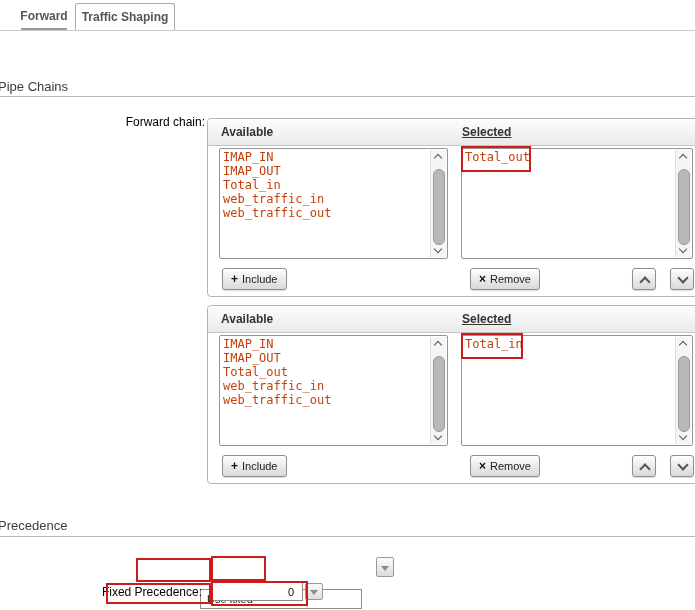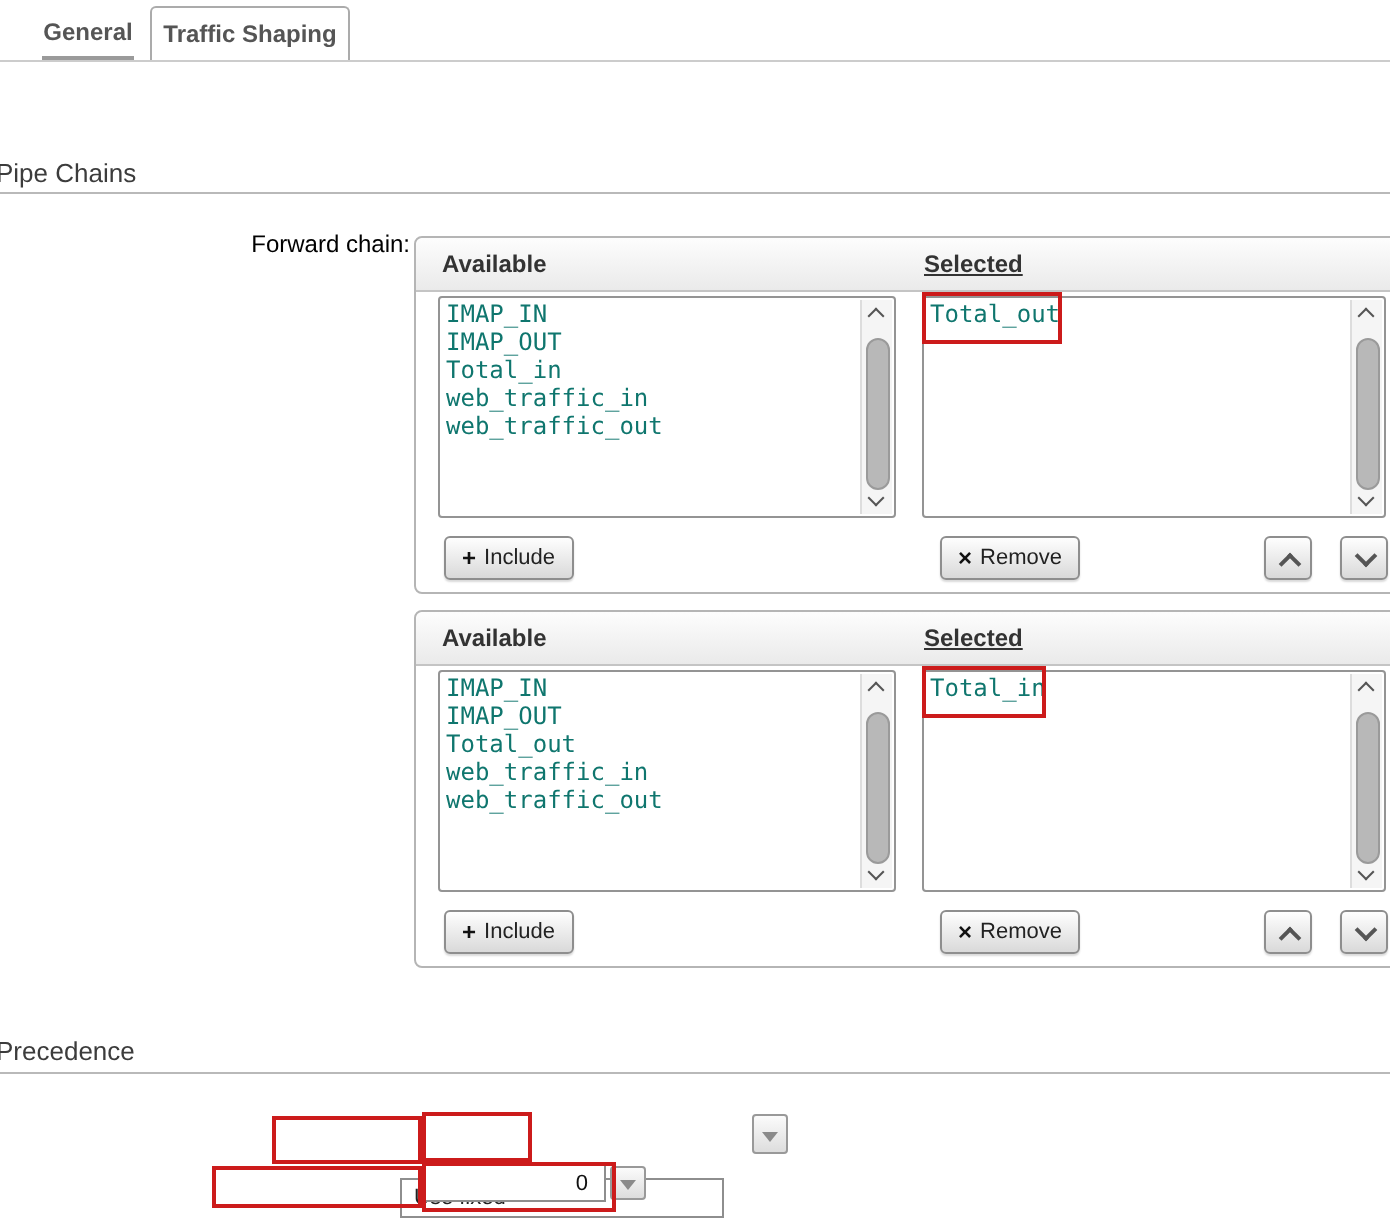--- a/index.html
+++ b/index.html
@@ -27,21 +27,21 @@
   .gb-header{position:absolute;left:0;top:0;right:0;height:26px;
              background:linear-gradient(#fdfdfd,#eaeaea);border-bottom:1px solid #c4c4c4;
              border-radius:4px 4px 0 0;}
   .gb-h-label{position:absolute;top:6px;font-size:12px;font-weight:bold;color:#333;}
   .gb-h-avail{left:13px;} .gb-h-sel{left:254px;text-decoration:underline;}
 
   .listbox{position:absolute;top:29px;height:111px;background:#fff;border:1px solid #949494;
            border-radius:2px;box-sizing:border-box;cursor:default;}
   .lb-avail{left:11px;width:229px;} .lb-sel{left:253px;width:232px;}
   .lb-items{position:absolute;left:3px;top:1px;right:17px;bottom:1px;overflow:hidden;
-            font-family:"DejaVu Sans Mono",monospace;font-size:12px;line-height:14px;color:#0f766e;}
+            font-family:"DejaVu Sans Mono",monospace;font-size:12px;line-height:14px;color:#c2410c;}
   .lb-item{white-space:nowrap;}
 
   
   .scrollbar{position:absolute;top:1px;bottom:1px;right:1px;width:15px;background:#f5f5f5;
              border-left:1px solid #ddd;}
   .sb-thumb{position:absolute;left:2px;top:19px;width:10px;height:74px;background:#b8b8b8;
             border:1px solid #9a9a9a;border-radius:6px;}
   .chev{display:block;width:6px;height:6px;border-left:2px solid #555;border-top:2px solid #555;}
   .chev.small{width:5px;height:5px;border-width:1.5px;}
   .sb-up{position:absolute;left:4px;top:5px;transform:rotate(45deg);}
@@ -87,21 +87,21 @@
   .ann-prec-label{left:136px;top:558px;width:71px;height:20px;}
   .ann-prec-value{left:211px;top:556px;width:51px;height:21px;}
   .ann-fixed-label{left:106px;top:583px;width:101px;height:17px;}
   .ann-fixed-field{left:211px;top:581px;width:93px;height:21px;}
 </style>
 </head>
 <body>
 
 <div id="page">
 
-  <div class="tab general">General</div>
+  <div class="tab general">Forward</div>
   <div class="tab-underline"></div>
   <div class="tab boxed">Traffic Shaping</div>
   <div class="tabbar-line"></div>
 
   <div class="section-title" style="top:79px">Pipe Chains</div>
   <div class="section-line" style="top:96px"></div>
 
   <div class="row-label" style="top:115px">Forward chain:</div>
 
   <div class="groupbox" style="top:118px">
@@ -202,20 +202,21 @@
   </div>
 
   <div class="section-title" style="top:518px">Precedence</div>
   <div class="section-line" style="top:536px"></div>
 
   <div class="combo-field">Use fixed</div>
   <div class="combo-arrow">
     <span class="tri"></span>
   </div>
 
+  <div class="row-label" style="top:585px;width:202px">Fixed Precedence:</div>
   <input class="num-input" value="0" style="">
   <div class="spin-btn">
     <span class="tri"></span>
   </div>
 
   <div class="annotation ann-fwd-sel"></div>
   <div class="annotation ann-ret-sel"></div>
   <div class="annotation ann-prec-label"></div>
   <div class="annotation ann-prec-value"></div>
   <div class="annotation ann-fixed-label"></div>

